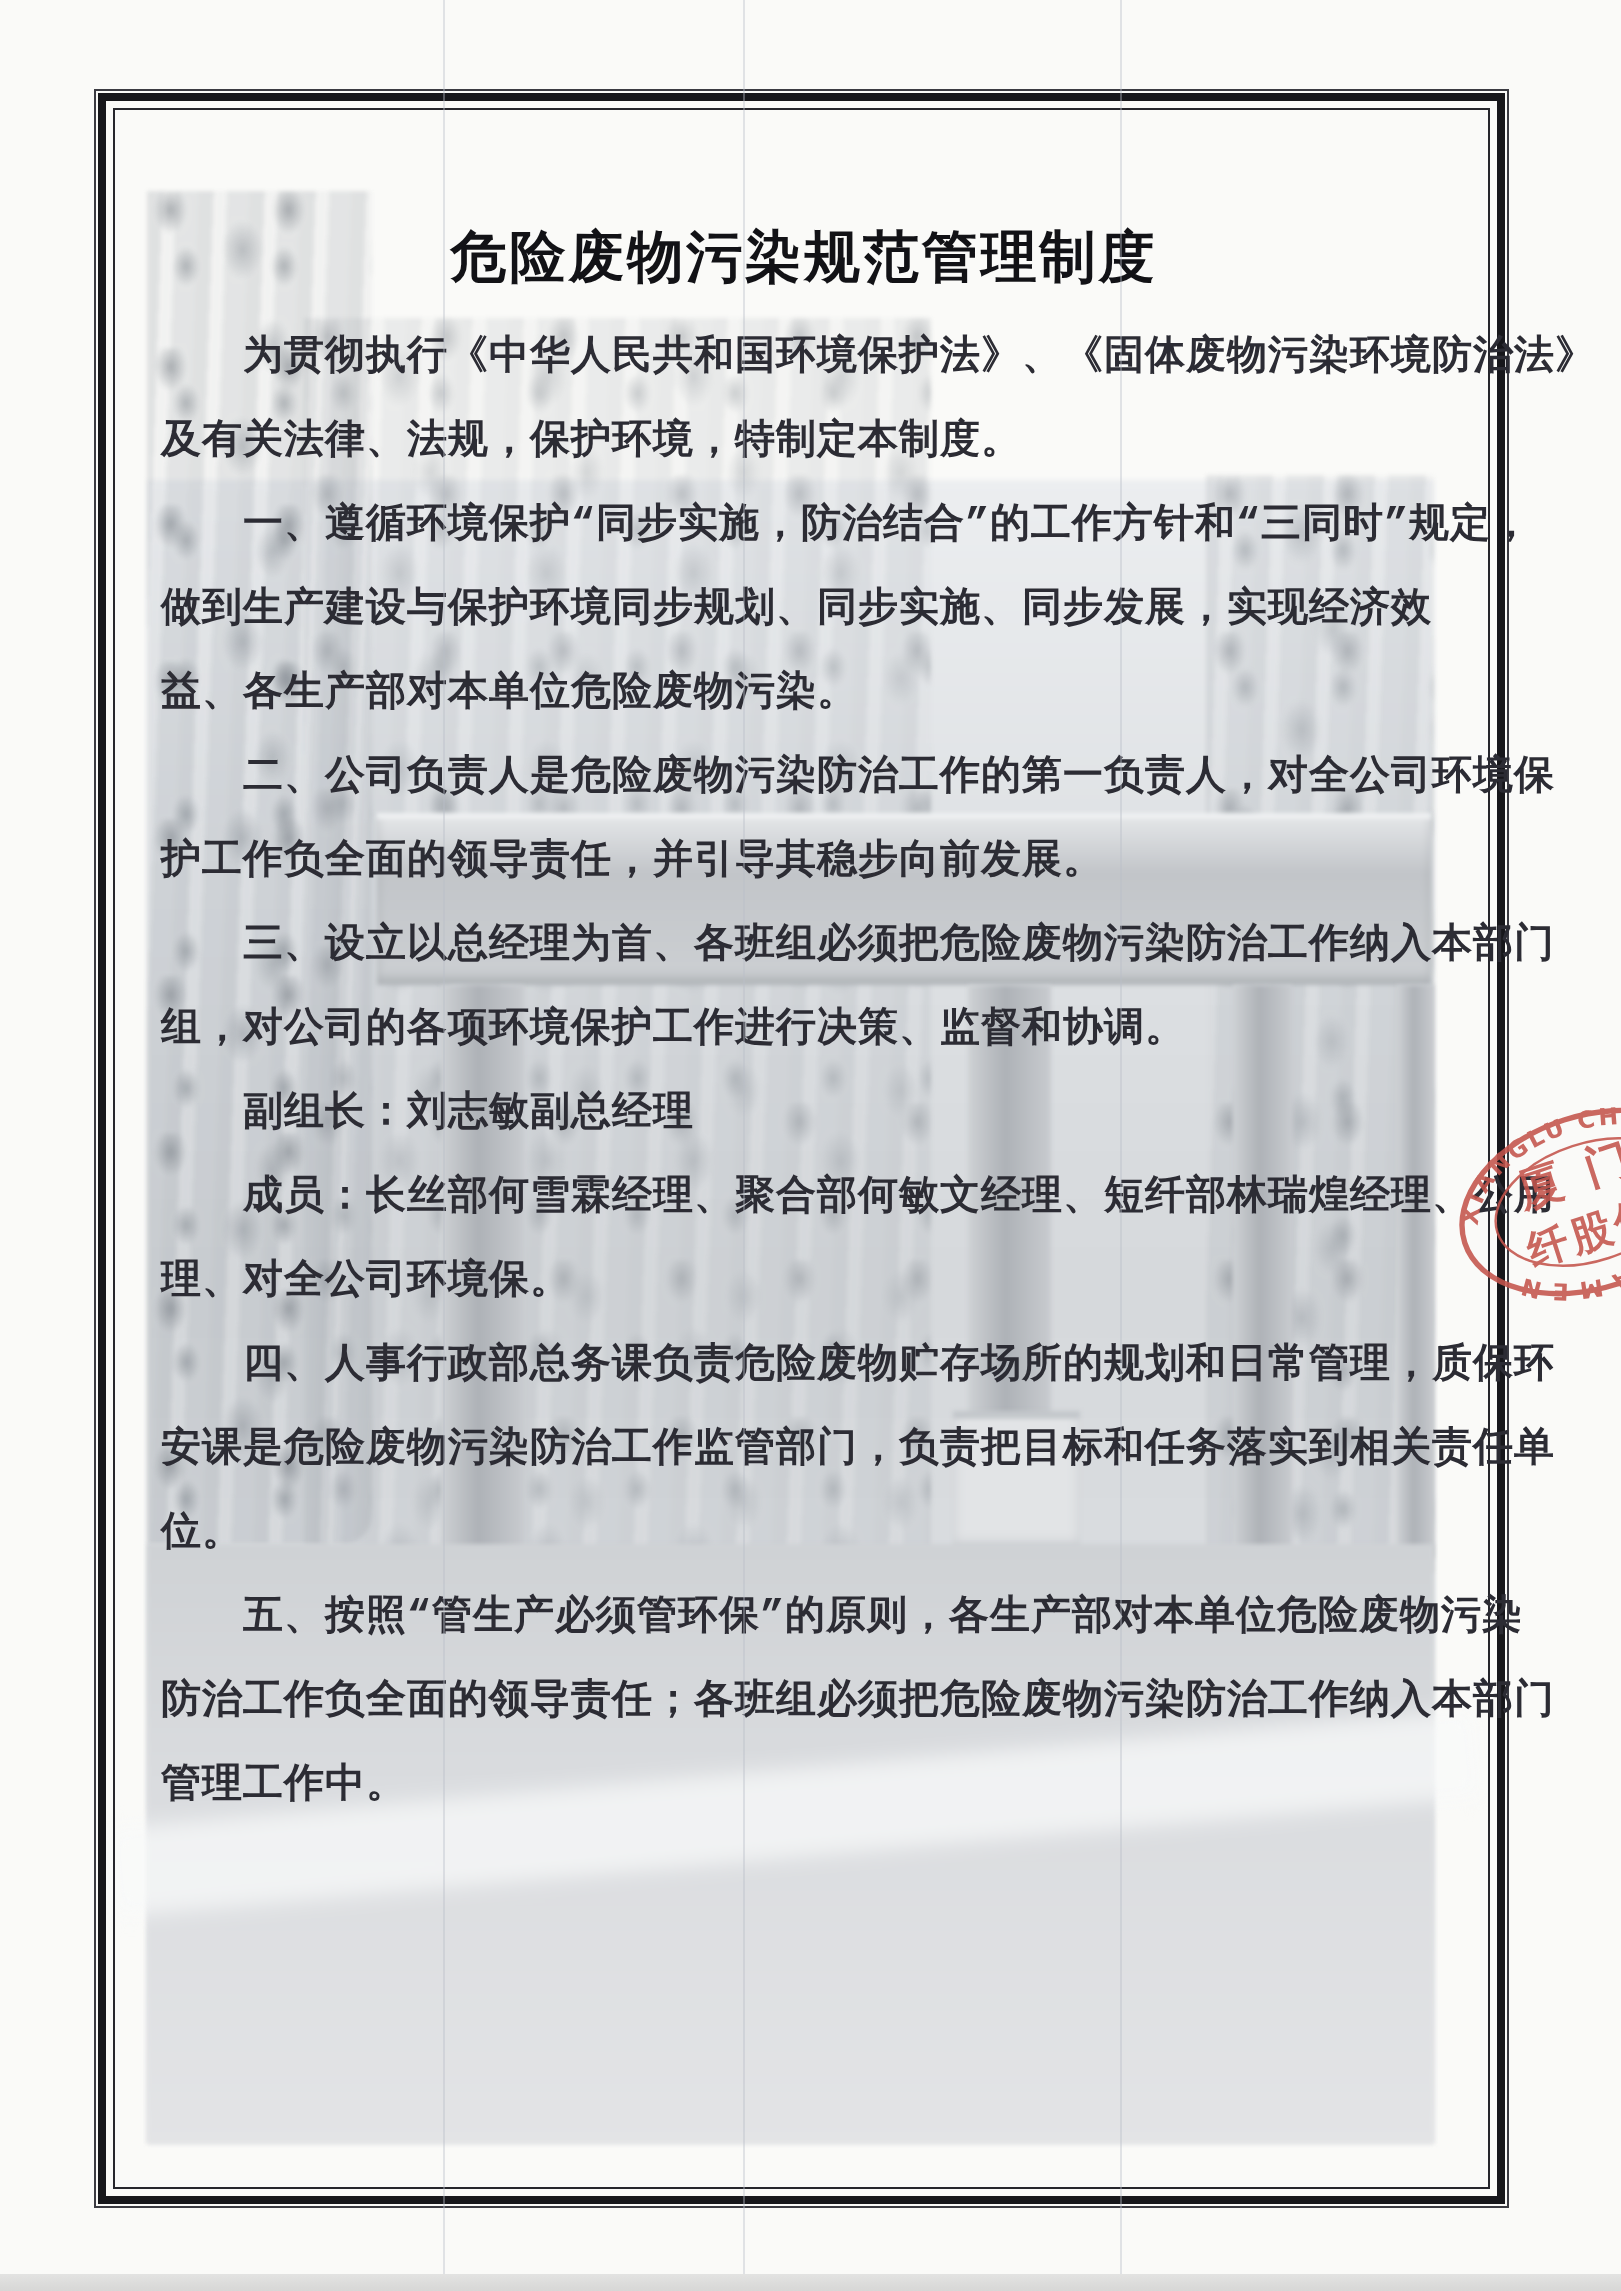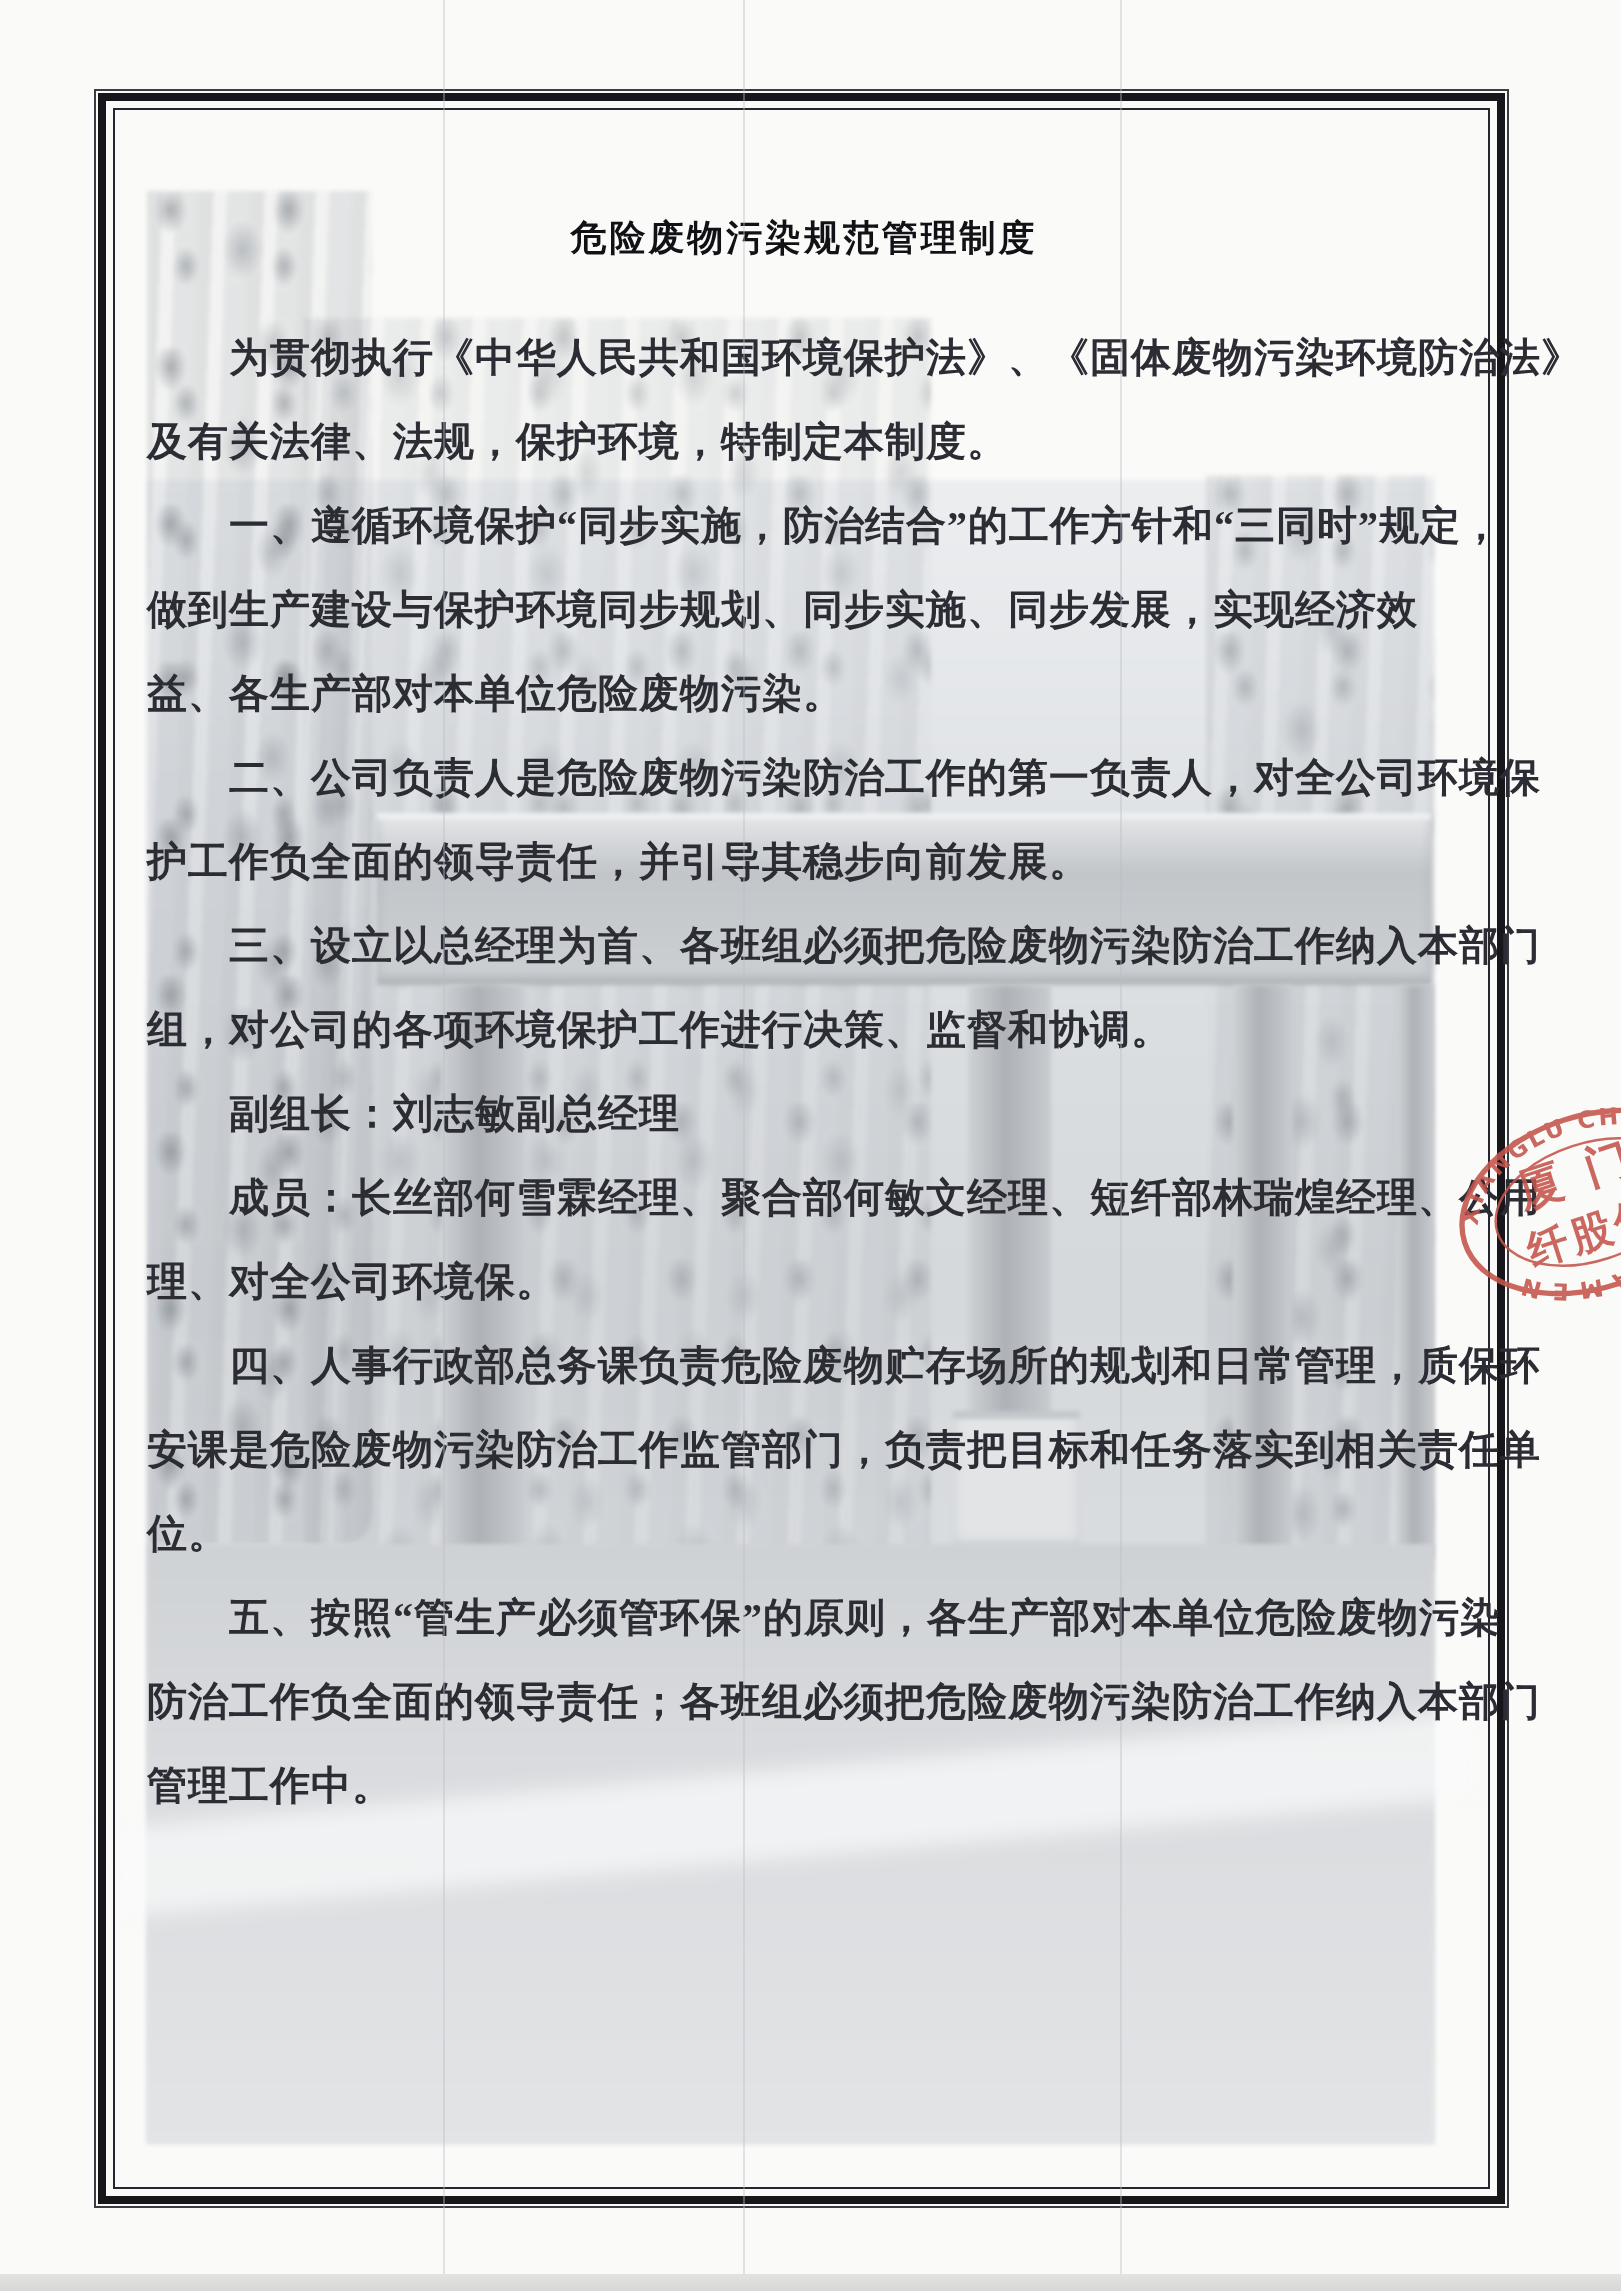--- a/index.html
+++ b/index.html
@@ -39,25 +39,25 @@
     background:linear-gradient(180deg,#cfd2d5 0%,#dadcdf 40%,#e3e4e6 100%);}
   .road::after{content:'';position:absolute;left:-39px;top:225px;width:1372px;height:88px;
     background:rgba(248,249,250,.75);transform:rotate(-5deg);filter:blur(9.8px);}
   
   *{box-sizing:border-box;}
   #frame{position:absolute;left:94px;top:89px;width:1415px;height:2119px;
     border:2px solid #3b3b42;z-index:2;}
   #frame::before{content:'';position:absolute;inset:2px;border:8.8px solid #17171b;}
   #frame::after{content:'';position:absolute;inset:16.7px;border:2.9px solid #26262c;}
   
-  #title{position:absolute;left:118px;top:197px;width:1372px;height:82px;line-height:82px;
-    text-align:center;font-size:36px;font-weight:800;letter-spacing:2.9px;color:#121216;z-index:3;
-    font-family:Liberation Serif, serif;}
-  #body-text{position:absolute;left:147px;top:316px;width:1333px;z-index:3;
-    font-family:Liberation Serif, serif;}
+  #title{position:absolute;left:118px;top:220px;width:1372px;height:82px;line-height:82px;
+    text-align:center;font-size:56px;font-weight:800;letter-spacing:2.9px;color:#121216;z-index:3;
+    font-family:Liberation Mono, monospace;}
+  #body-text{position:absolute;left:161px;top:316px;width:1333px;z-index:3;
+    font-family:Liberation Mono, monospace;}
   .line{height:84px;line-height:84px;font-size:40px;font-weight:700;color:#2c2c34;
     letter-spacing:1px;white-space:nowrap;}
   .ind{padding-left:82px;}
   
   #stamp{position:absolute;left:1419px;top:1057px;z-index:4;opacity:.88;}
   
   .streak{position:absolute;top:0;width:2px;height:2292px;background:rgba(185,190,200,.40);z-index:5;}
   .s1{left:443px;} .s2{left:743px;} .s3{left:1120px;}
   #scan-strip{position:absolute;left:0;top:2274px;width:1621px;height:17.6px;
     background:linear-gradient(180deg,#e3e3e2,#d6d6d5);z-index:5;}

